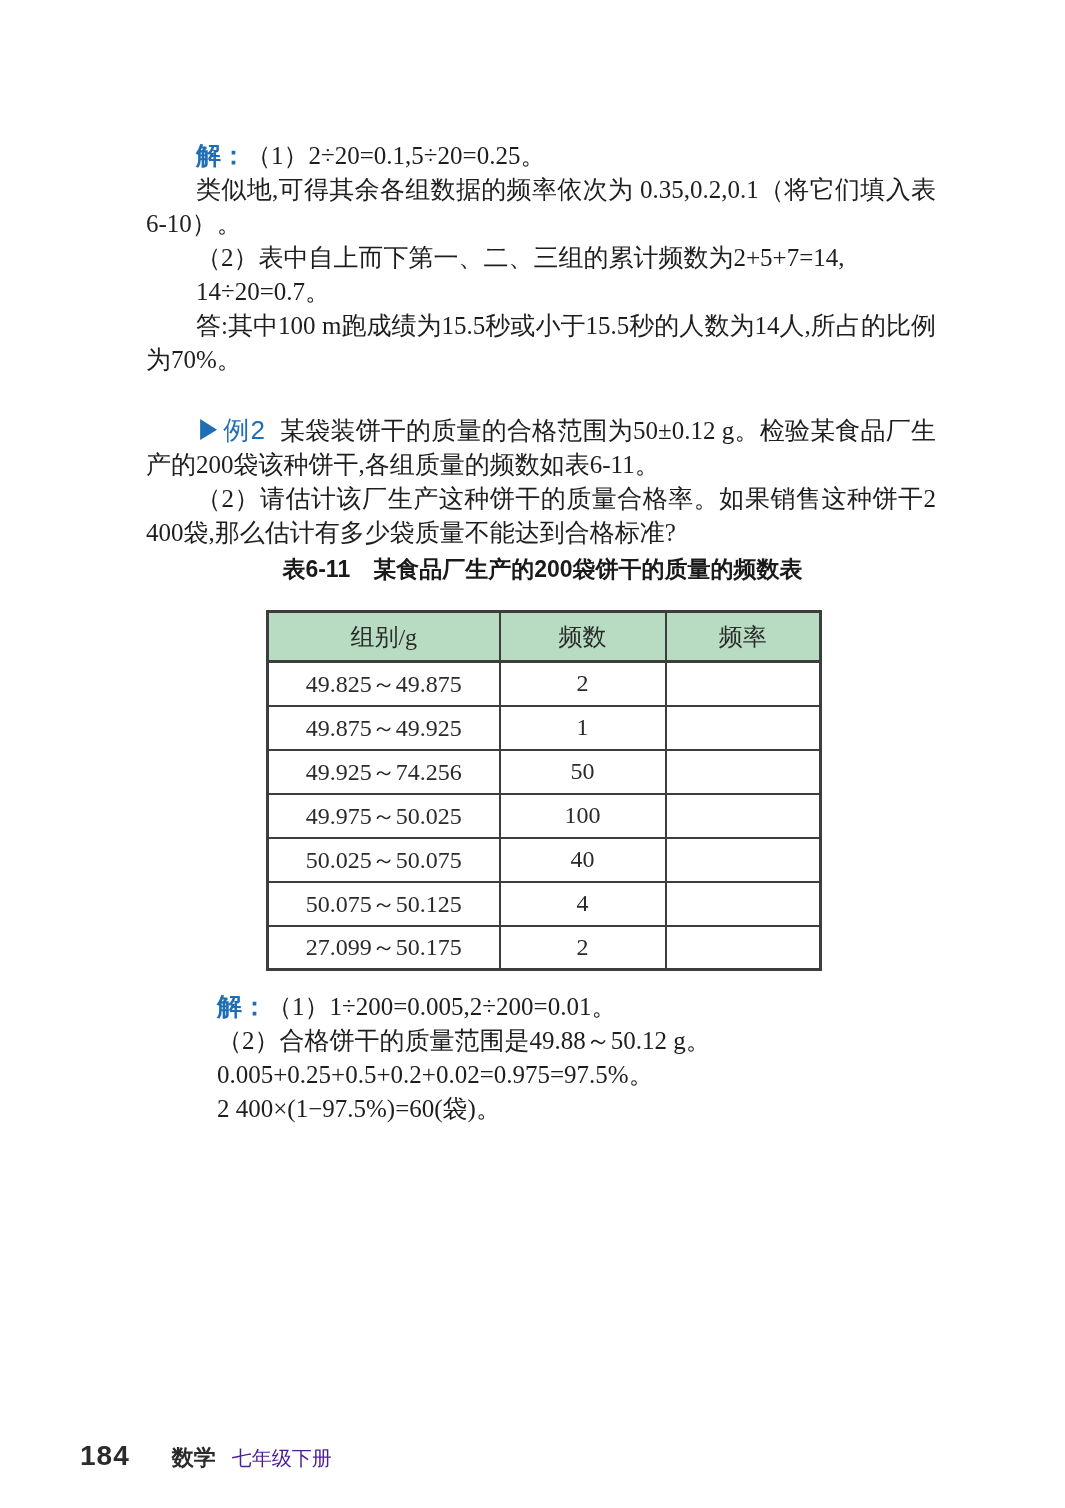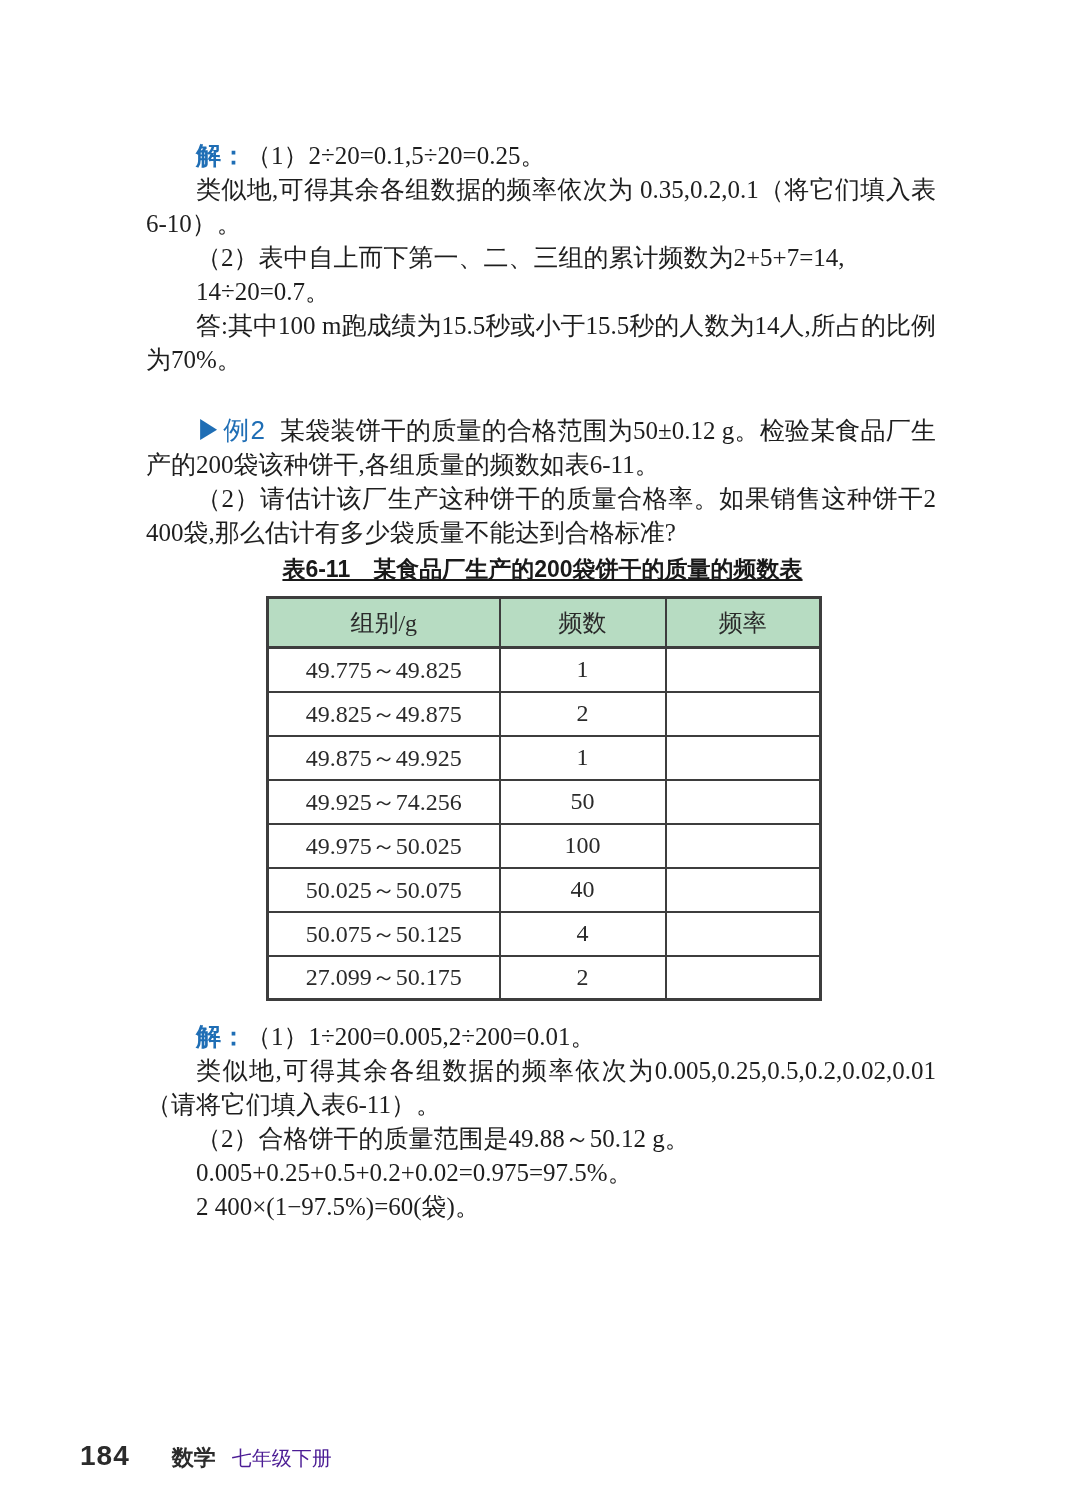--- a/index.html
+++ b/index.html
@@ -40,44 +40,43 @@
   .table-block { margin-top:4px; }
   .table-caption {
     width:553px;
     margin-left:120px;
     text-align:center;
     font-family:"Liberation Sans", sans-serif;
     font-weight:bold;
     font-size:23px;
     line-height:30px;
     color:#1a1a1a;
-    text-decoration:underline;
   }
   table.freq-table {
     border-collapse:collapse;
     width:553px;
-    margin:12px 0 0 120px;
+    margin:26px 0 0 120px;
     table-layout:fixed;
   }
   table.freq-table th, table.freq-table td {
     border:2px solid #3d3d3d;
     text-align:center;
     vertical-align:middle;
     font-size:24px;
     color:#2a2a2a;
   }
   table.freq-table th {
     background:#b7dcc2;
     height:50px;
     font-weight:normal;
     border-bottom-width:3px;
   }
   table.freq-table td { height:44px; }
   table.freq-table { border:3px solid #3d3d3d; }
-  .sol2 { margin-top:18px; }
+  .sol2 { margin-top:18px;margin-left:21px; }
   .footer {
     position:absolute;
     left:80px; top:1440px;
     font-family:"Liberation Sans", sans-serif;
     display:flex;
     align-items:baseline;
   }
   .footer .page-num {
     font-size:28px;
     font-weight:bold;
@@ -125,25 +124,20 @@
         </colgroup>
         <thead>
           <tr>
             <th>组别/g</th>
             <th>频数</th>
             <th>频率</th>
           </tr>
         </thead>
         <tbody>
           <tr>
-            <td>49.775～49.825</td>
-            <td>1</td>
-            <td></td>
-          </tr>
-          <tr>
             <td>49.825～49.875</td>
             <td>2</td>
             <td></td>
           </tr>
           <tr>
             <td>49.875～49.925</td>
             <td>1</td>
             <td></td>
           </tr>
           <tr>
@@ -170,21 +164,20 @@
             <td>27.099～50.175</td>
             <td>2</td>
             <td></td>
           </tr>
         </tbody>
       </table>
     </div>
 
     <div class="sol2">
       <p class="para"><span class="label-blue">解：</span><span>（1）1÷200=0.005,2÷200=0.01。</span></p>
-      <p class="para">类似地,可得其余各组数据的频率依次为0.005,0.25,0.5,0.2,0.02,0.01（请将它们填入表6-11）。</p>
       <p class="para">（2）合格饼干的质量范围是49.88～50.12 g。</p>
       <p class="para">0.005+0.25+0.5+0.2+0.02=0.975=97.5%。</p>
       <p class="para">2 400×(1−97.5%)=60(袋)。</p>
     </div>
 
   </div>
 
   <div class="footer">
     <span class="page-num">184</span>
     <span class="subject">数学</span>

